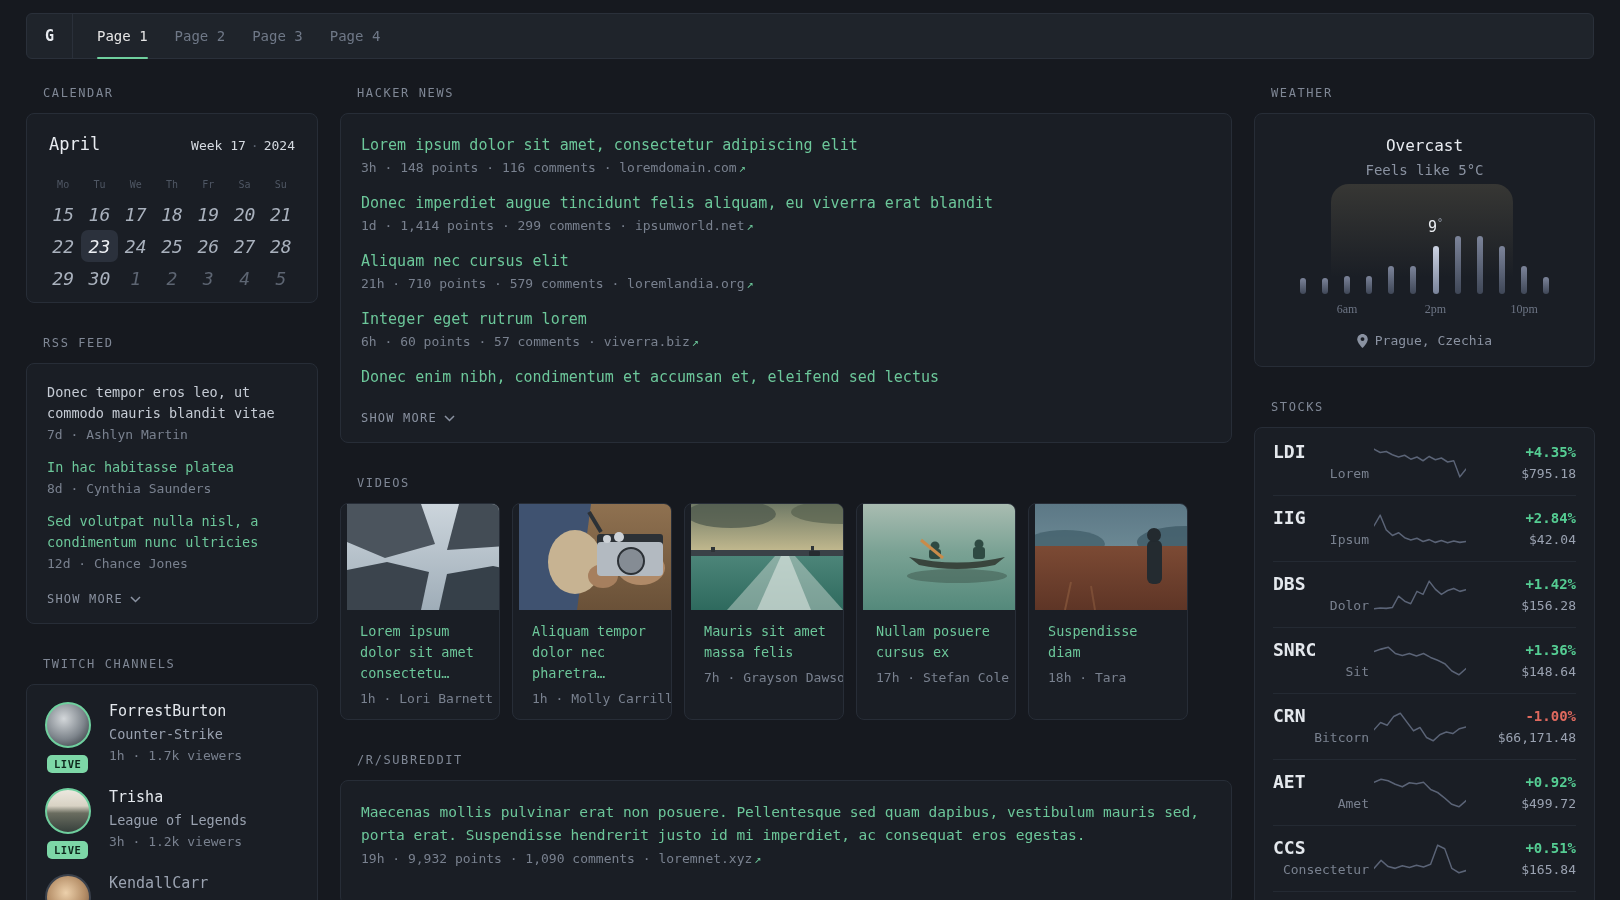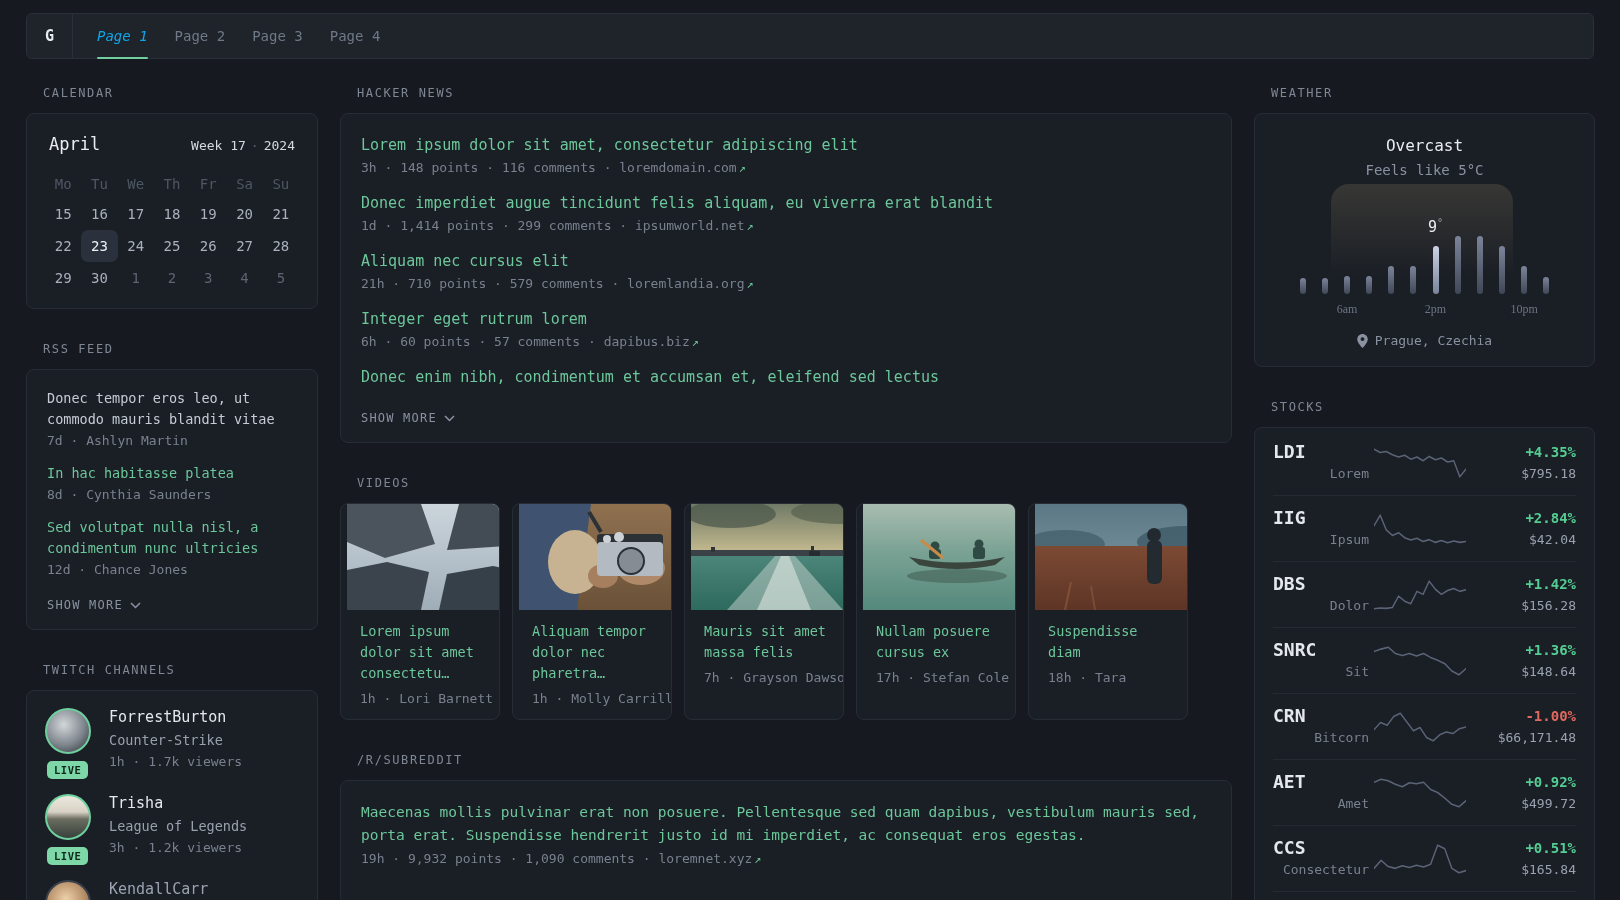--- a/index.html
+++ b/index.html
@@ -12,42 +12,42 @@
   .page { padding:13px 26px 0; }
 
   
   .nav { height:46px; background:#1f242b; border:1px solid #2a303a; border-radius:6px;
          display:flex; align-items:stretch; margin-bottom:27px; }
   .nav-logo { width:46px; display:flex; align-items:center; justify-content:center;
               border-right:1px solid #2a303a; font-size:15px; font-weight:bold; color:#e8ebf0; }
   .nav-tabs { display:flex; margin-left:24px; gap:27px; }
   .nav-tab { position:relative; display:flex; align-items:center; font-size:14px;
              color:#6f7887; cursor:pointer; }
-  .nav-tab.active { color:#0ea5e9;font-style:italic; }
+  .nav-tab.active { color:#e5e5e5; }
   .nav-tab.active::after { content:""; position:absolute; left:0; right:0; bottom:-1px;
              height:2px; background:#6fcf9e; border-radius:1px; }
 
   
   .cols { display:grid; grid-template-columns:292px 892px 341px; column-gap:22px; align-items:start; }
   .section { margin-bottom:33px; }
   .sec-title { font-size:12px; letter-spacing:1.6px; color:#7f8795; margin:0 0 13px 17px;
                font-weight:normal; }
   .card { background:#1a1e25; border:1px solid #272d37; border-radius:8px; }
 
   
-  .cal { padding:16px 18px 14px; }
+  .cal { padding:16px 18px 8px; }
   .cal-head { display:flex; justify-content:space-between; align-items:baseline; padding:4px 4px 16px; }
   .cal-month { font-size:17px; color:#e9ecf1; }
   .cal-week { font-size:13px; color:#d5dae1; }
   .cal-week .dot { color:#5a6270; margin:0 5px; }
   .cal-grid { display:grid; grid-template-columns:repeat(7,1fr); }
   .cal-dow { height:28px; display:flex; align-items:center; justify-content:center;
-             font-size:14px; color:#4f5764; }
+             font-size:10px; color:#4f5764; }
   .cal-day { height:32px; display:flex; align-items:center; justify-content:center;
-             font-size:14px; color:#a9b1bd; border-radius:7px; }
+             font-size:18px; color:#a9b1bd; border-radius:7px;font-style:italic; }
   .cal-day.dim { color:#5d6572; }
   .cal-day.selected { background:#2b313c; color:#eef0f4; }
 
   
   .rss { padding:18px 20px 16px; }
   .feed-item { margin-bottom:15px; }
   .feed-title { font-size:13.5px; line-height:21px; display:block; text-decoration:none; }
   .feed-title.green { color:#6cc79a; }
   .feed-title.plain { color:#c6ccd5; }
   .feed-meta { font-size:13px; color:#79818f; margin-top:3px; }
@@ -263,21 +263,21 @@
           <div class="hn-item">
             <a class="hn-title">Donec imperdiet augue tincidunt felis aliquam, eu viverra erat blandit</a>
             <div class="hn-meta"><span>1d · 1,414 points · 299 comments ·</span> <a class="domain">ipsumworld.net</a><a class="ext">↗</a></div>
           </div>
           <div class="hn-item">
             <a class="hn-title">Aliquam nec cursus elit</a>
             <div class="hn-meta"><span>21h · 710 points · 579 comments ·</span> <a class="domain">loremlandia.org</a><a class="ext">↗</a></div>
           </div>
           <div class="hn-item">
             <a class="hn-title">Integer eget rutrum lorem</a>
-            <div class="hn-meta"><span>6h · 60 points · 57 comments ·</span> <a class="domain">dapibus.biz</a><a class="ext">↗</a></div>
+            <div class="hn-meta"><span>6h · 60 points · 57 comments ·</span> <a class="domain">viverra.biz</a><a class="ext">↗</a></div>
           </div>
           <div class="hn-item">
             <a class="hn-title">Donec enim nibh, condimentum et accumsan et, eleifend sed lectus</a>
           </div>
           <div class="show-more">
             <span>SHOW MORE</span>
             <svg width="11" height="7" viewBox="0 0 11 7">
                 <polyline points="1,1 5.5,5.5 10,1" stroke="currentColor" fill="none" stroke-width="1.5"></polyline>
               </svg>
           </div>

